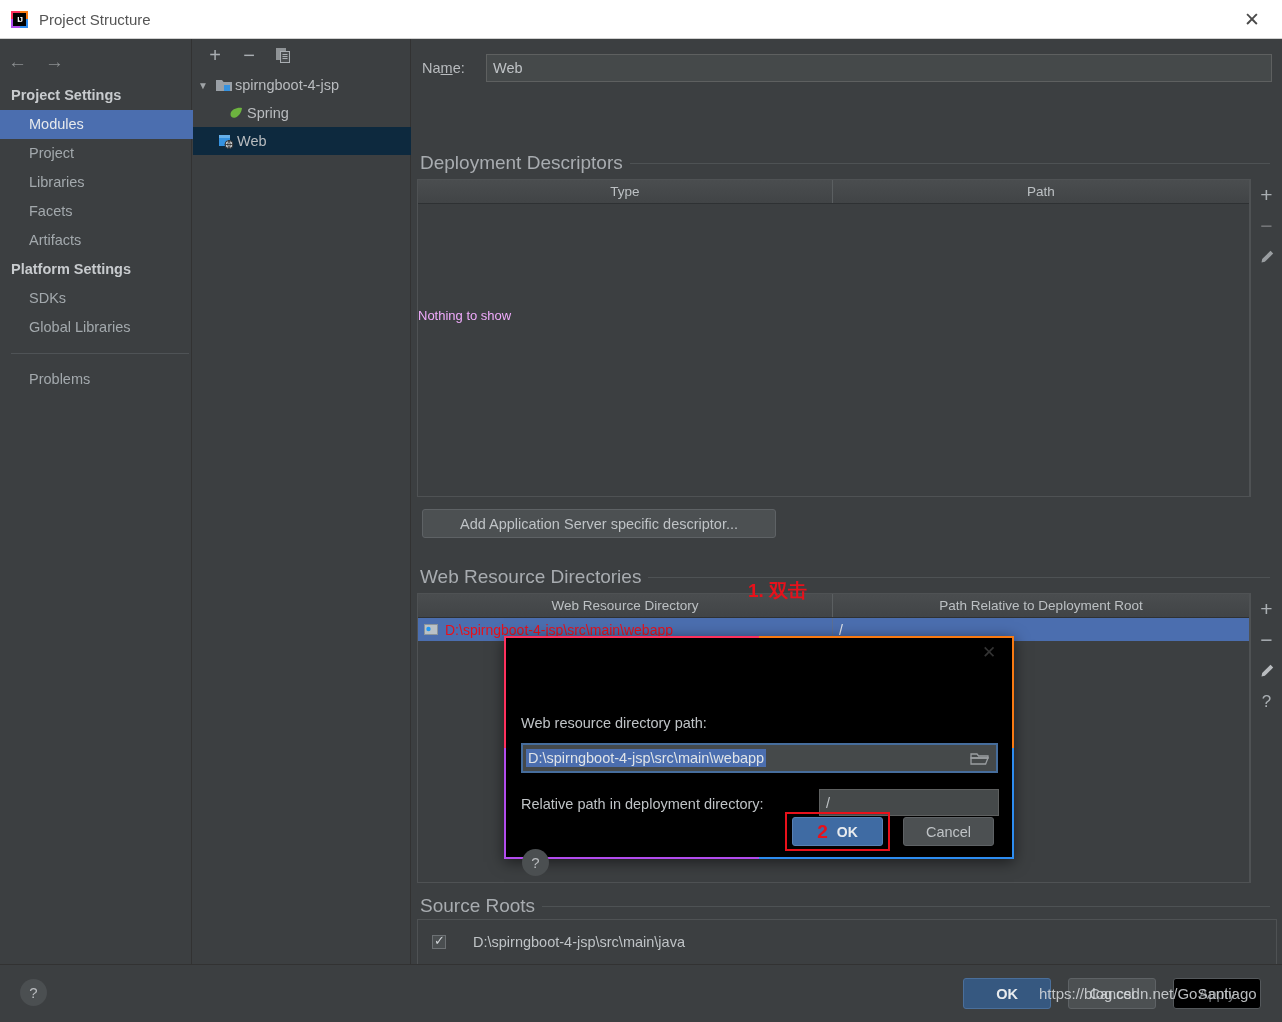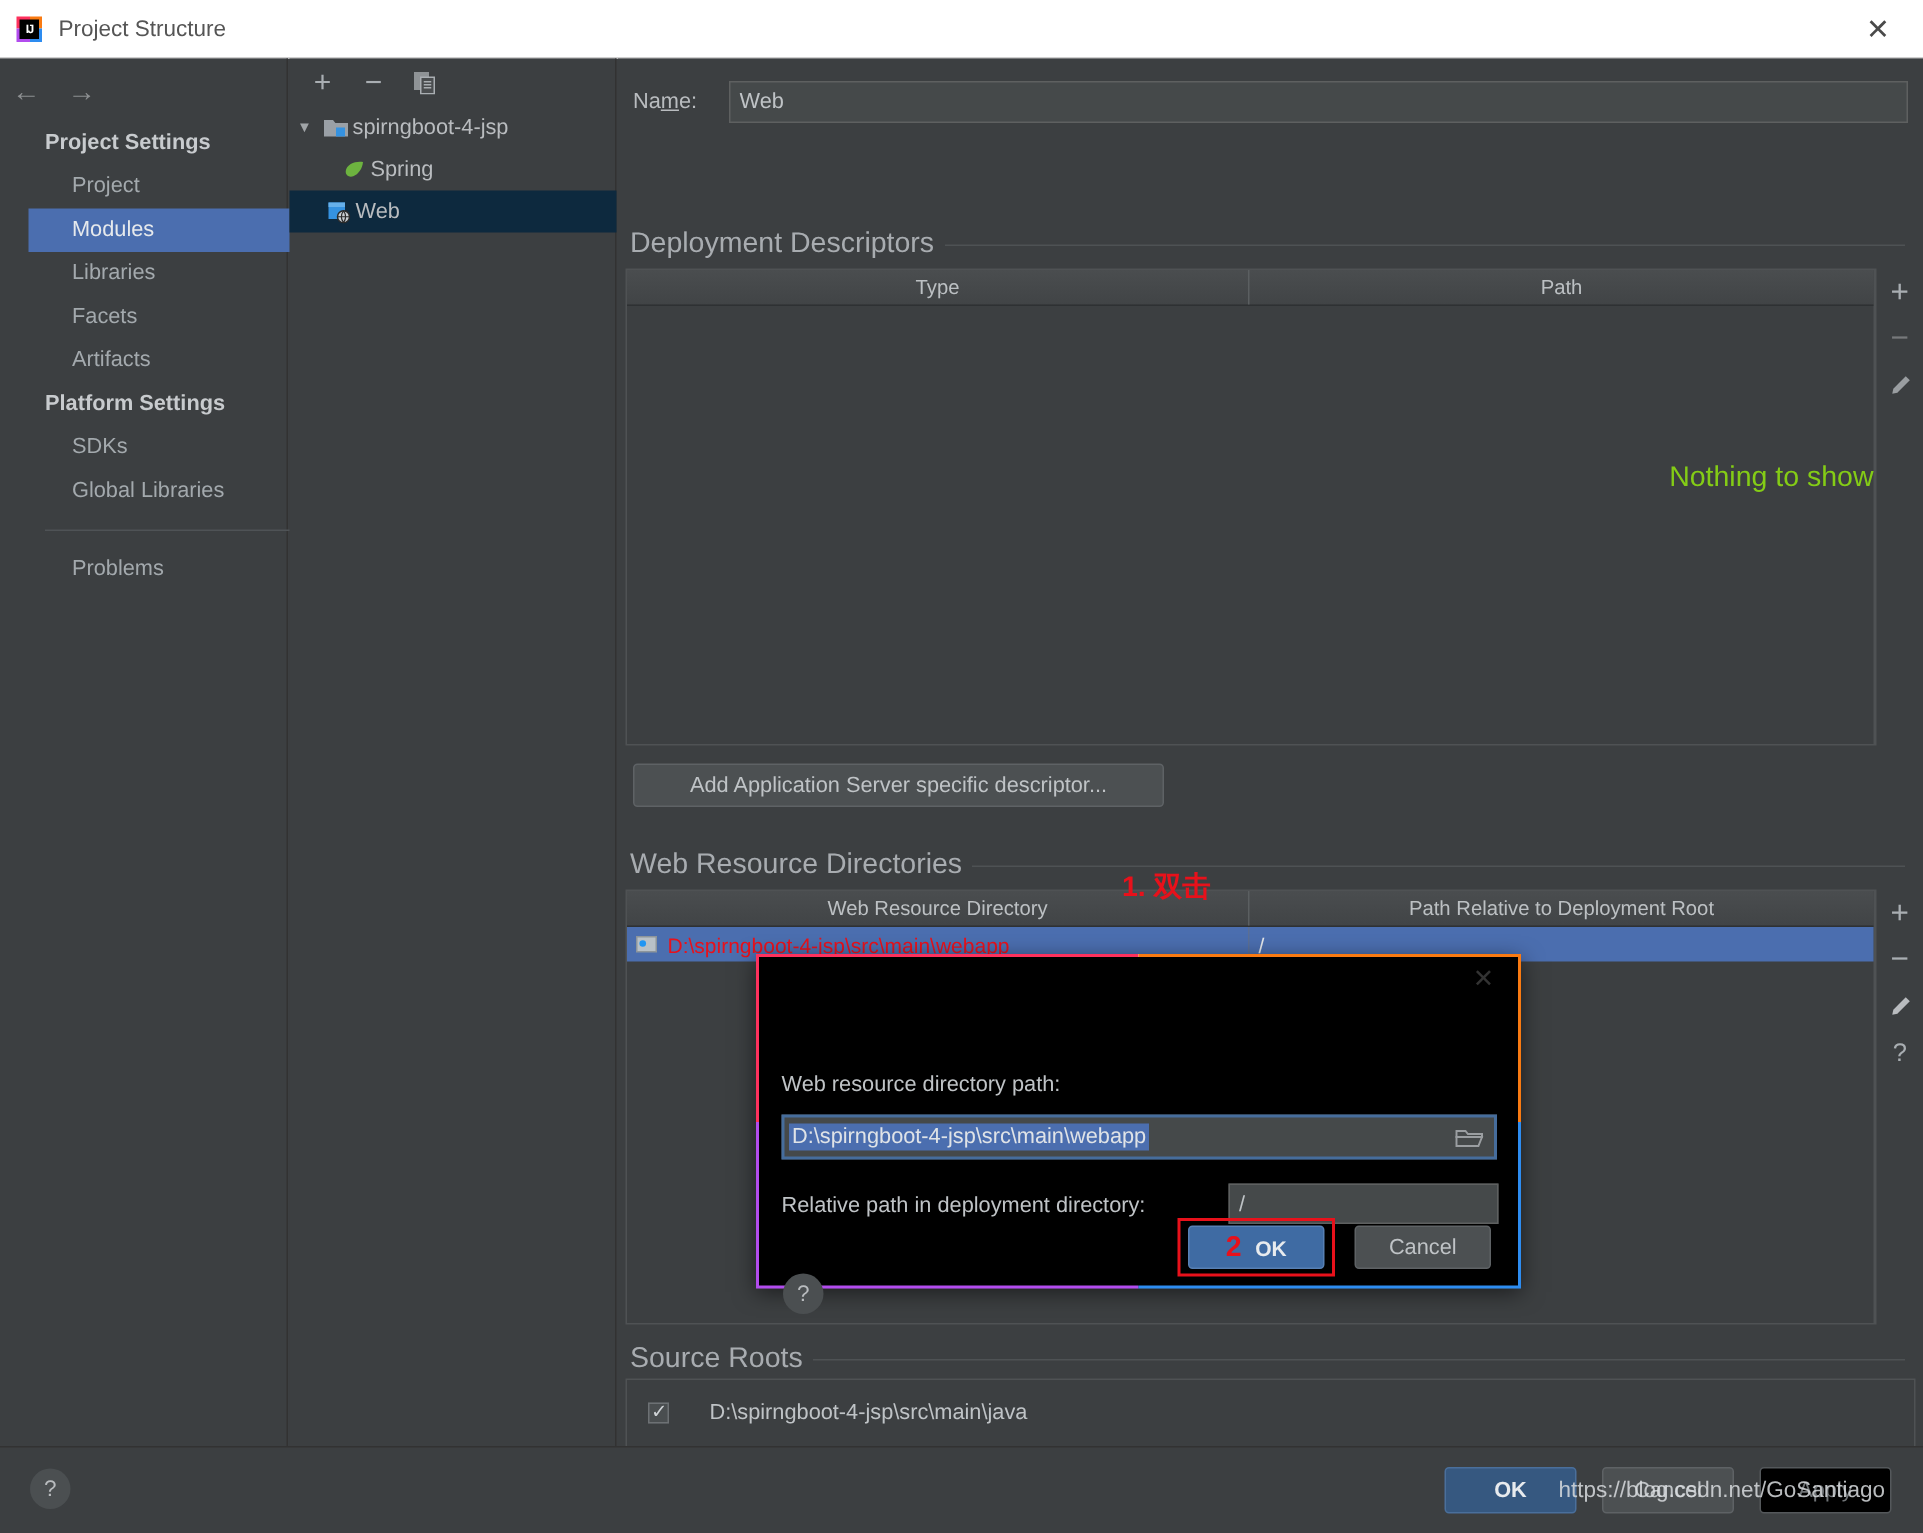--- a/index.html
+++ b/index.html
@@ -50,21 +50,21 @@
     position: absolute; left: 0; top: 39px; width: 192px; height: 925px;
     background: #3c3f41;
     border-right: 1px solid #323232;
   }
   .navarrows {
     position: absolute; left: 8px; top: 12px;
     display: flex; gap: 18px;
     font-size: 19px; color: #8c8f91;
   }
   .navarrows span { cursor: default; }
-  .side-list { position: absolute; left: 0; top: 42px; width: 200px; margin-left: 19px; }
+  .side-list { position: absolute; left: 0; top: 42px; width: 200px; }
   .side-group {
     font-size: 14.5px; font-weight: bold; color: #c8cbce;
     padding: 5px 0 5px 11px; height: 29px; line-height: 19px;
   }
   .side-item {
     font-size: 14.5px; color: #a3a9ad;
     padding: 5px 0 5px 29px; height: 29px; line-height: 19px;
     cursor: default;
   }
   .side-item.sel { background: #4b6eaf; color: #e6e9ec; }
@@ -137,21 +137,21 @@
     border-bottom: 1px solid #2e3133;
   }
   .tbl-head .th {
     display:flex; align-items:center; justify-content:center;
     font-size: 13.5px; color: #bcc0c3;
   }
   .tbl-head .th + .th { border-left: 1px solid #5b5f61; }
   .tbl-body { position: relative; }
   .empty-msg {
     position: absolute; left: 0; right: 0; top: 104px;
-    text-align: right; font-size: 19px; color: #84cc16;
+    text-align: left; font-size: 13px; color: #f0abfc;
   }
   .row {
     display: flex; height: 23px; align-items: center;
   }
   .row.sel { background: #4b6eaf; }
   .row .cell { display:flex; align-items:center; height: 23px; font-size: 14px; overflow: hidden; }
   .row .cell.c2 { border-left: 1px solid #5b6f95; padding-left: 6px; color: #e4e7ea; }
 
   
   .vtool {
@@ -298,22 +298,22 @@
     <div class="wclose">✕</div>
   </div>
 
   <div class="sidebar">
     <div class="navarrows">
       <span>←</span>
       <span>→</span>
     </div>
     <div class="side-list">
       <div class="side-group">Project Settings</div>
+      <div class="side-item sel">Modules</div>
       <div class="side-item">Project</div>
-      <div class="side-item sel">Modules</div>
       <div class="side-item">Libraries</div>
       <div class="side-item">Facets</div>
       <div class="side-item">Artifacts</div>
       <div class="side-group">Platform Settings</div>
       <div class="side-item">SDKs</div>
       <div class="side-item">Global Libraries</div>
       <div class="side-sep"></div>
       <div class="side-item">Problems</div>
     </div>
   </div>

